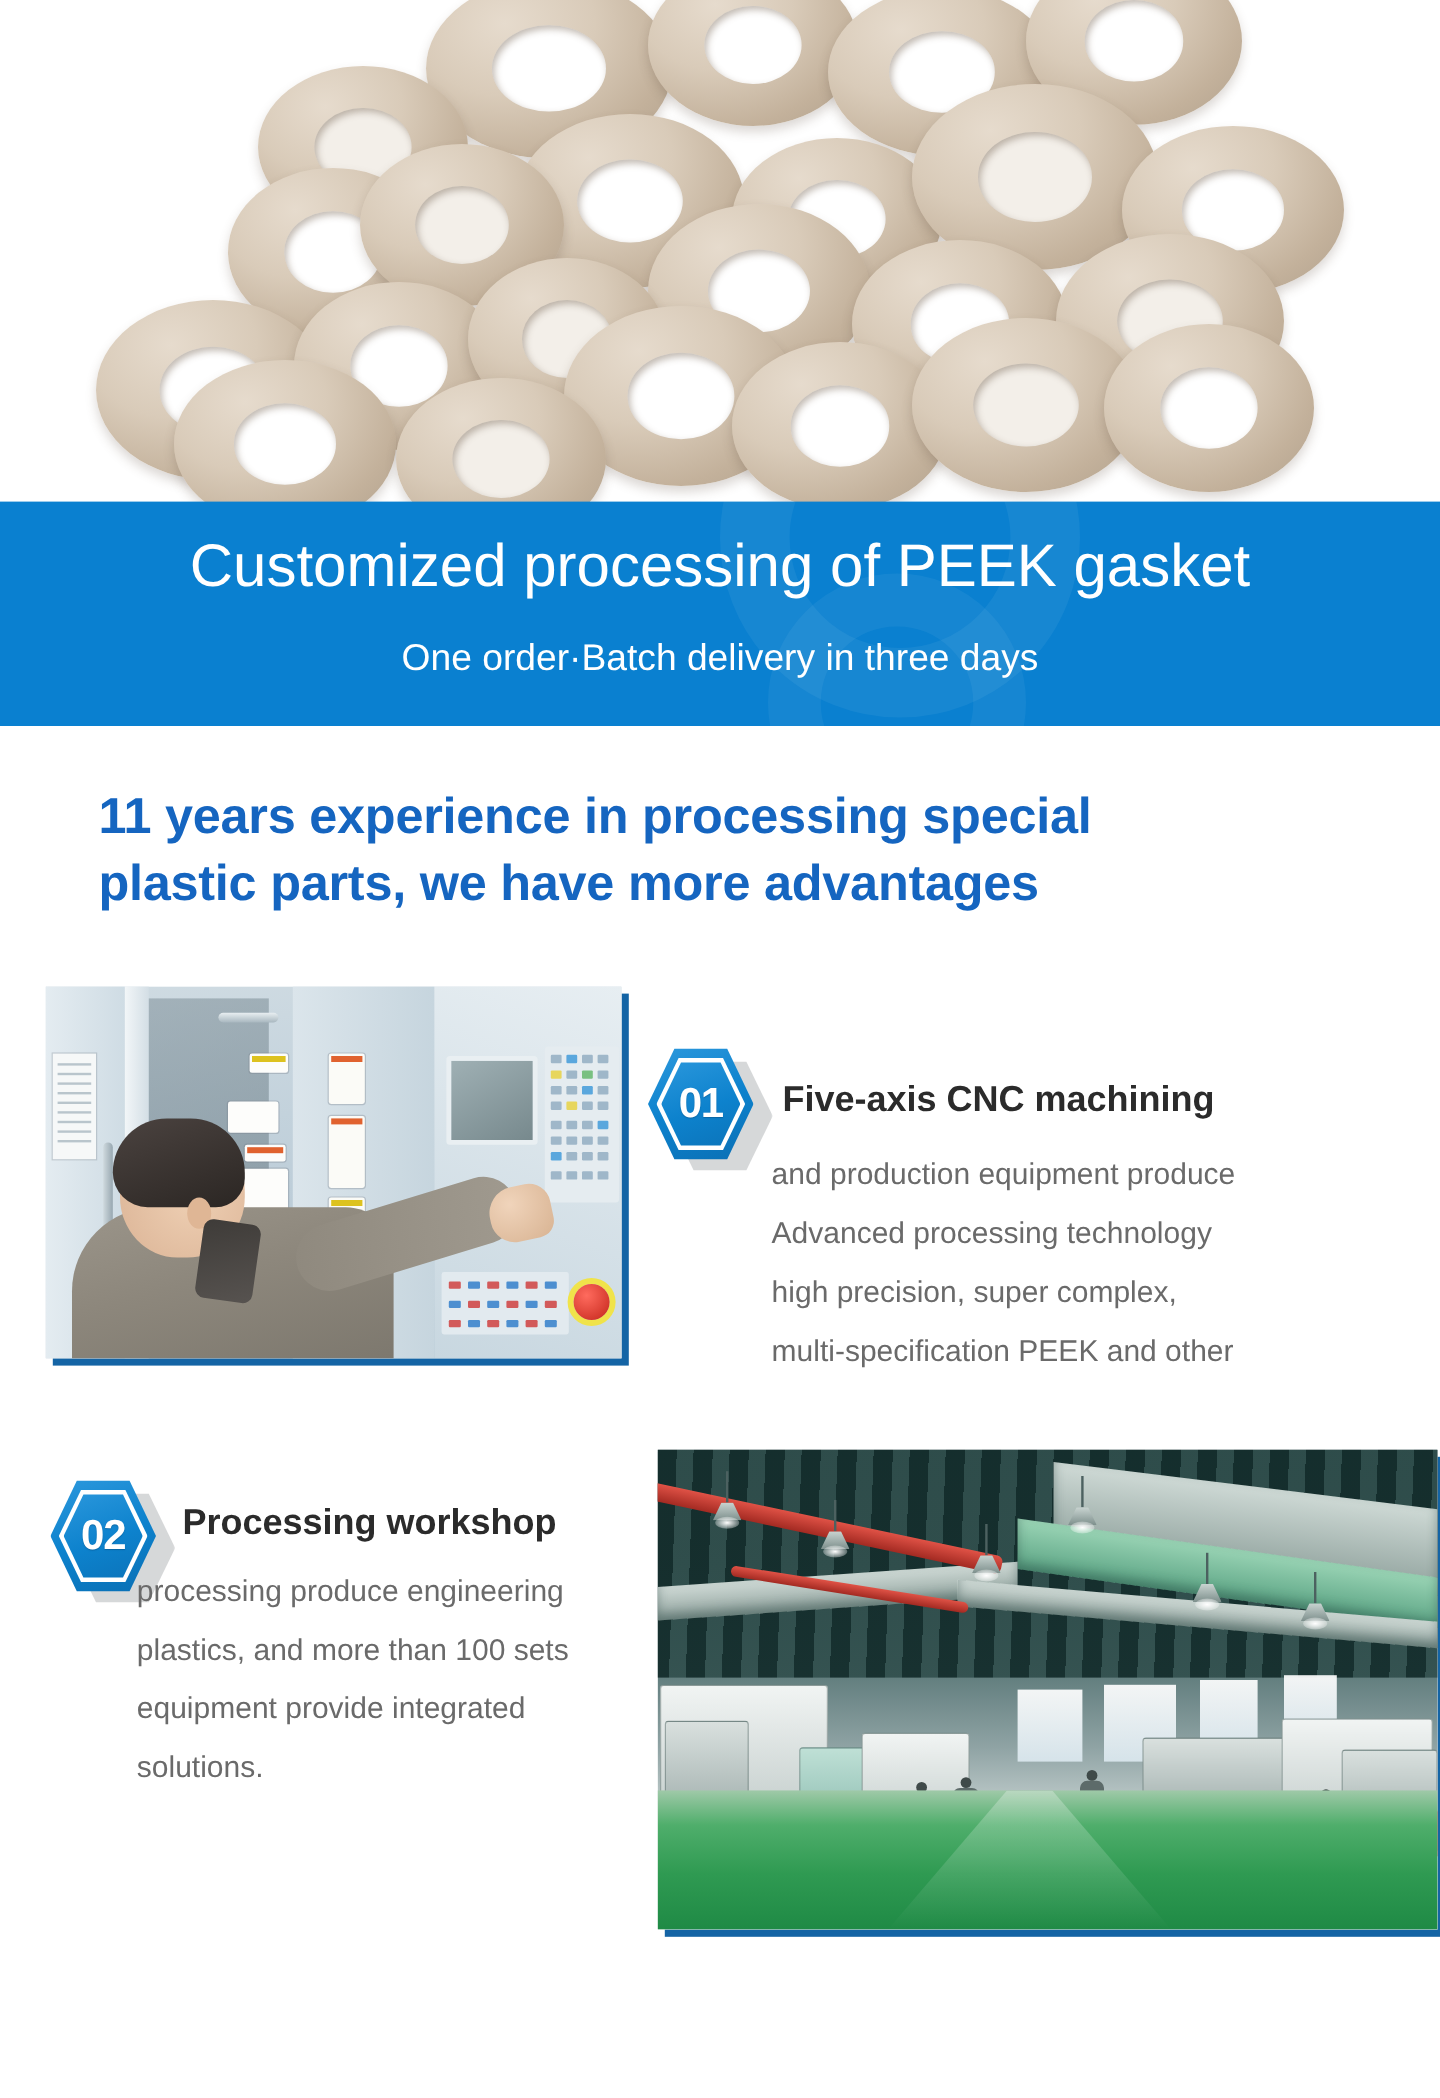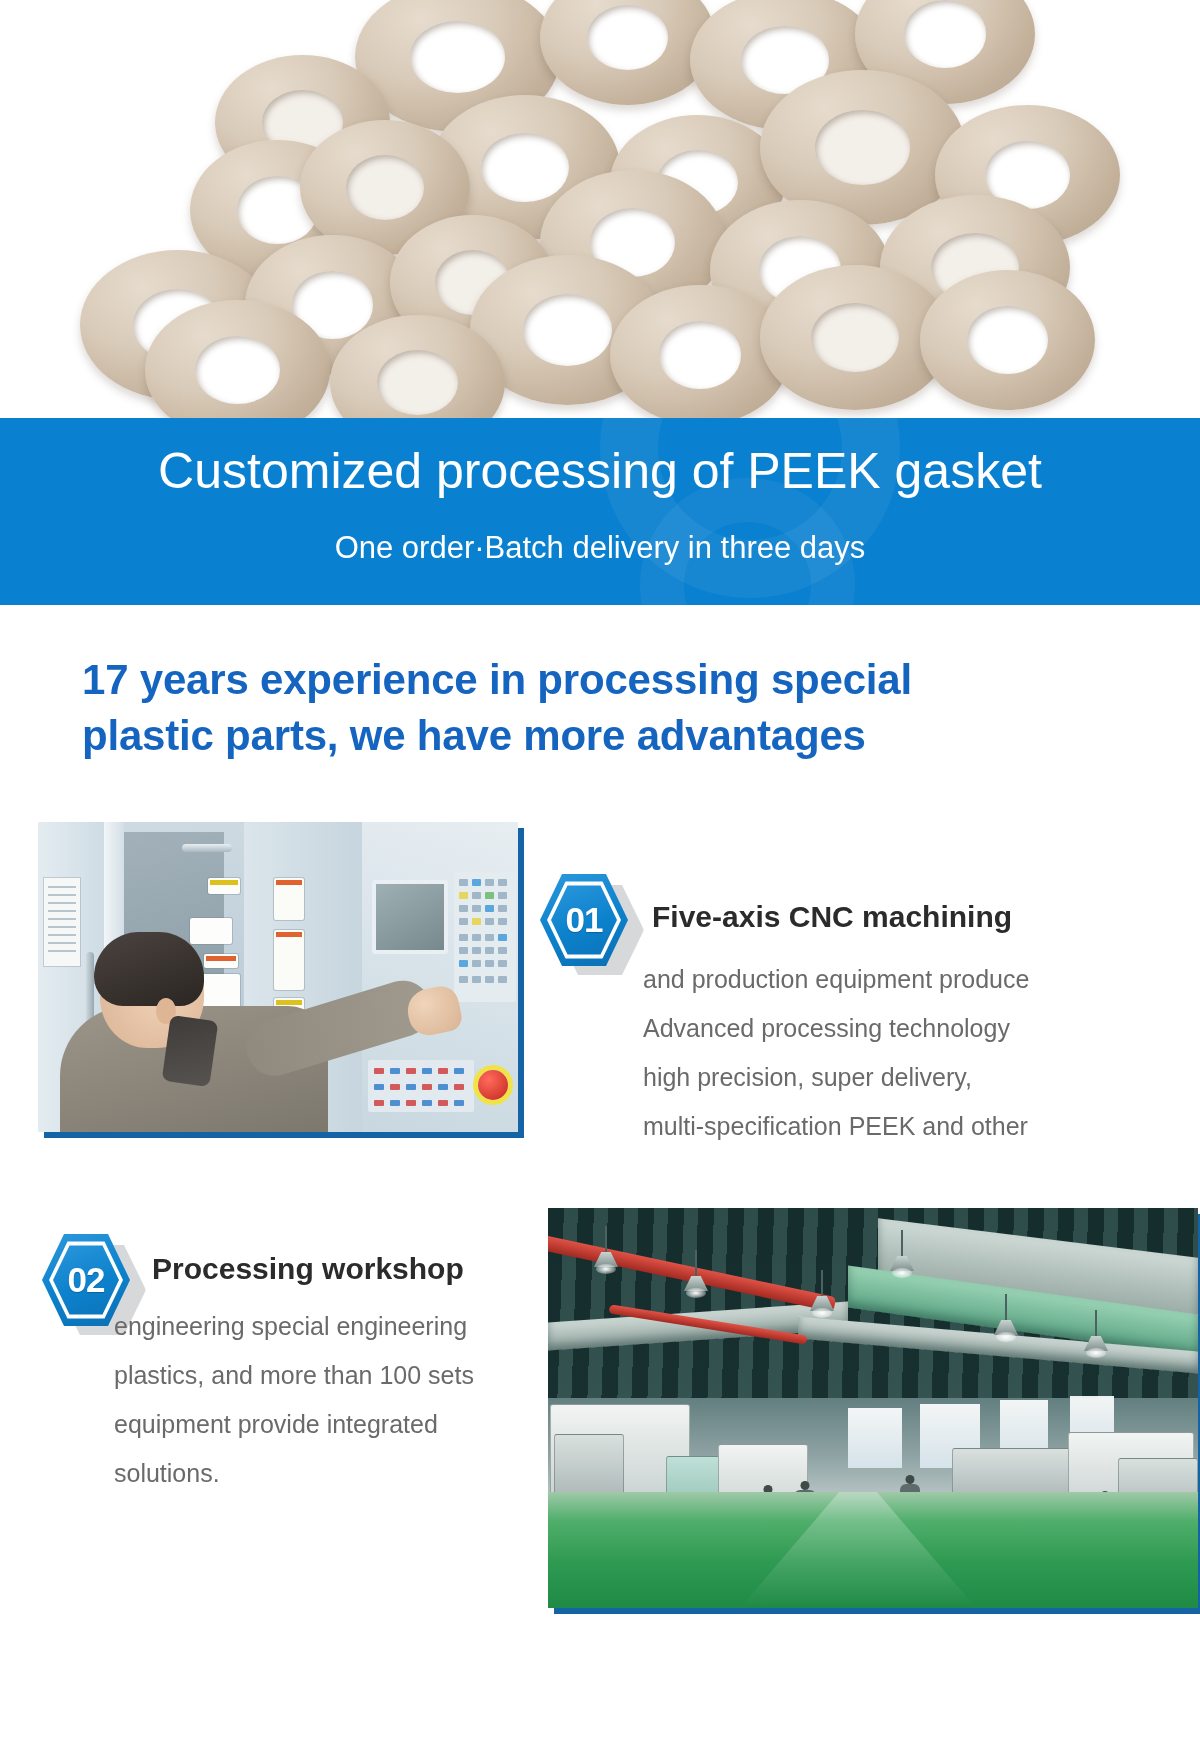--- a/index.html
+++ b/index.html
@@ -421,21 +421,21 @@
   </div>
 
   <div class="banner">
     <div class="banner-watermark"></div>
     <div class="banner-watermark two"></div>
     <div class="banner-title">Customized processing of PEEK gasket</div>
     <div class="banner-sub">One order·Batch delivery in three days</div>
   </div>
 
   <h2 class="section-heading">
-    <span class="l1">17 years experience in processing special</span>
+    <span class="l1">11 years experience in processing special</span>
     <span class="l2">plastic parts, we have more advantages</span>
   </h2>
 
   <div class="photo-frame" id="photo-cnc">
     <div class="inner">
       <div class="cnc-bg"></div>
       <div class="cnc-panelA"></div>
       <div class="cnc-doorcol"></div>
       <div class="cnc-dark"></div>
       <div class="cnc-mid"></div>
@@ -546,36 +546,36 @@
     <div class="ring"></div>
     <div class="fill"></div>
     <div class="num">01</div>
   </div>
 
   <div class="feature-title" id="title-01">Five-axis CNC machining</div>
 
   <div class="feature-body" id="body-01">
     <span class="ln">and production equipment produce</span>
     <span class="ln">Advanced processing technology</span>
-    <span class="ln">high precision, super delivery,</span>
+    <span class="ln">high precision, super complex,</span>
     <span class="ln">multi-specification PEEK and other</span>
   </div>
 
   <div class="hexbadge" id="badge-02">
     <div class="shadow"></div>
     <div class="outer"></div>
     <div class="ring"></div>
     <div class="fill"></div>
     <div class="num">02</div>
   </div>
 
   <div class="feature-title" id="title-02">Processing workshop</div>
 
   <div class="feature-body" id="body-02">
-    <span class="ln">engineering special engineering</span>
+    <span class="ln">processing produce engineering</span>
     <span class="ln">plastics, and more than 100 sets</span>
     <span class="ln">equipment provide integrated</span>
     <span class="ln">solutions.</span>
   </div>
 
   <div class="photo-frame" id="photo-shop">
     <div class="inner">
       <div class="shop-bg"></div>
       <div class="shop-ceiling"></div>
 

